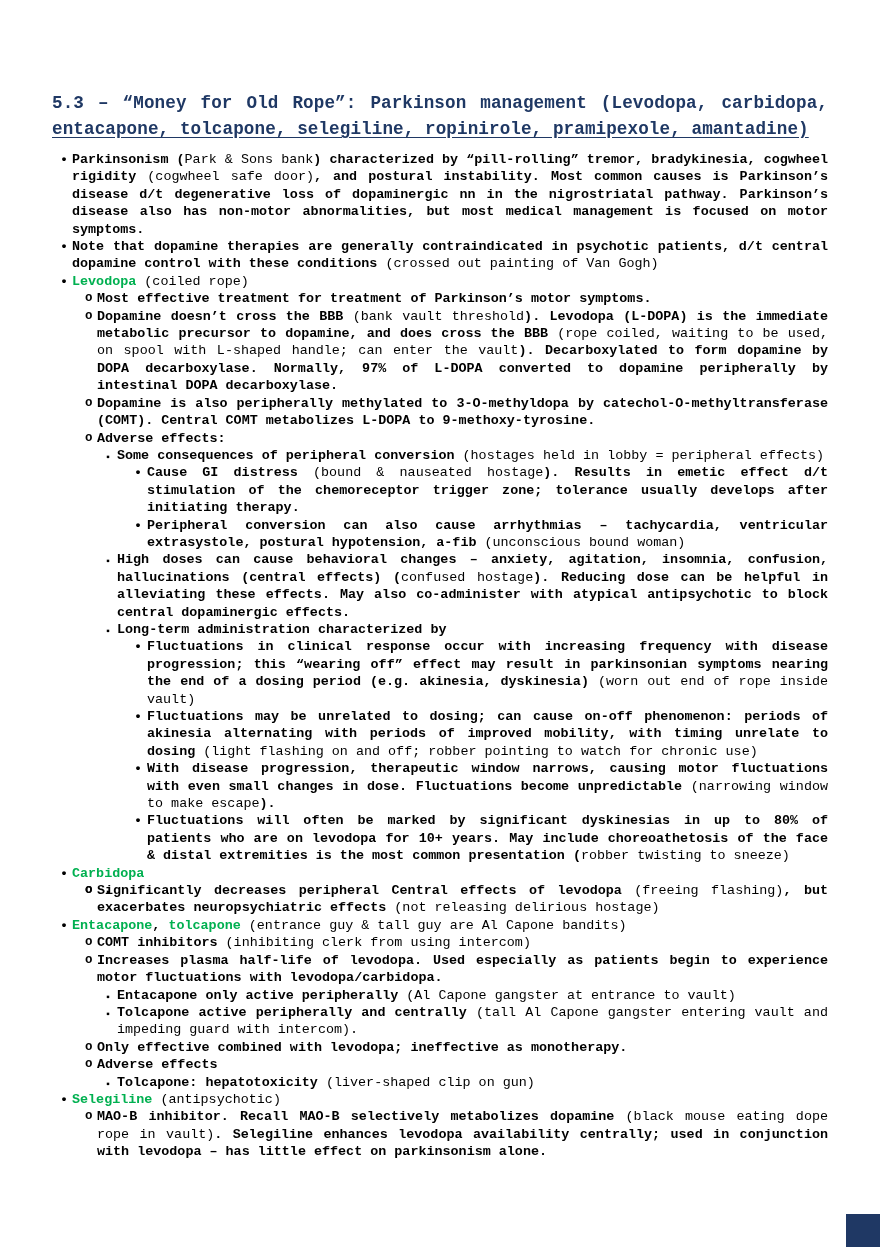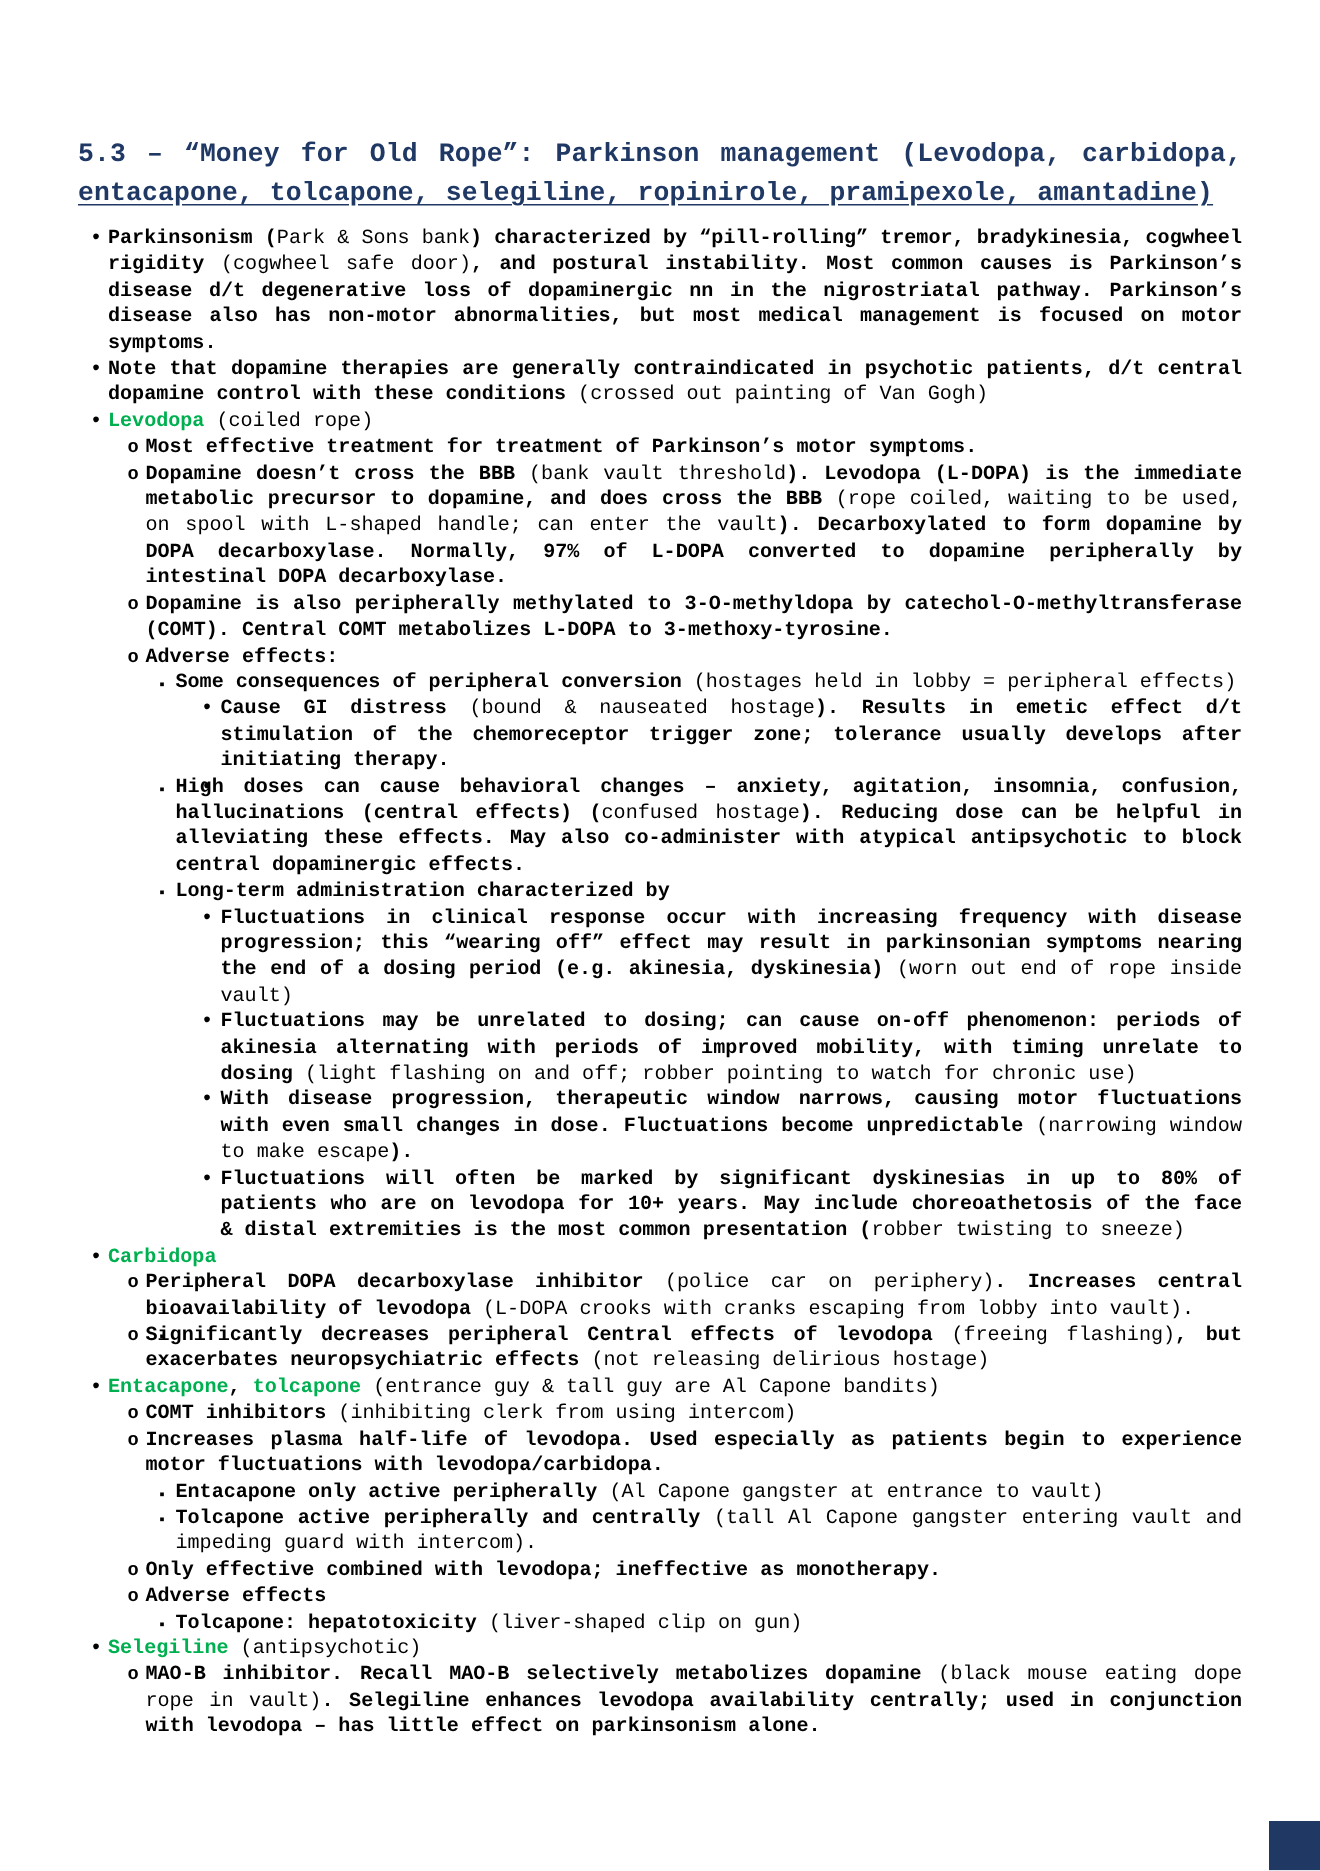--- a/index.html
+++ b/index.html
@@ -60,33 +60,33 @@
 
 <div class="page">
   <div class="doc">
     <h1 class="heading"><span class="hrun">5.3 – “Money for Old Rope”: Parkinson management (Levodopa, carbidopa, </span><span class="hrun-u">entacapone, tolcapone, selegiline, ropinirole, pramipexole, amantadine)</span></h1>
     <div>
         <div class="item level-1"><span class="marker">•</span><span class="runs"><span class="run-b">Parkinsonism (</span><span class="run-r">Park &amp; Sons bank</span><span class="run-b">) characterized by “pill-rolling” tremor, bradykinesia, cogwheel rigidity </span><span class="run-r">(cogwheel safe door)</span><span class="run-b">, and postural instability. Most common causes is Parkinson’s disease d/t degenerative loss of dopaminergic nn in the nigrostriatal pathway. Parkinson’s disease also has non-motor abnormalities, but most medical management is focused on motor symptoms.</span></span></div>
         <div class="item level-1"><span class="marker">•</span><span class="runs"><span class="run-b">Note that dopamine therapies are generally contraindicated in psychotic patients, d/t central dopamine control with these conditions </span><span class="run-r">(crossed out painting of Van Gogh)</span></span></div>
         <div class="item level-1"><span class="marker">•</span><span class="runs"><span class="run-g">Levodopa</span><span class="run-r"> (coiled rope)</span></span></div>
         <div class="item level-2"><span class="marker">o</span><span class="runs"><span class="run-b">Most effective treatment for treatment of Parkinson’s motor symptoms.</span></span></div>
         <div class="item level-2"><span class="marker">o</span><span class="runs"><span class="run-b">Dopamine doesn’t cross the BBB </span><span class="run-r">(bank vault threshold</span><span class="run-b">). Levodopa (L-DOPA) is the immediate metabolic precursor to dopamine, and does cross the BBB </span><span class="run-r">(rope coiled, waiting to be used, on spool with L-shaped handle; can enter the vault</span><span class="run-b">). Decarboxylated to form dopamine by DOPA decarboxylase. Normally, 97% of L-DOPA converted to dopamine peripherally by intestinal DOPA decarboxylase.</span></span></div>
-        <div class="item level-2"><span class="marker">o</span><span class="runs"><span class="run-b">Dopamine is also peripherally methylated to 3-O-methyldopa by catechol-O-methyltransferase (COMT). Central COMT metabolizes L-DOPA to 3-methoxy-tyrosine.</span></span></div>
+        <div class="item level-2"><span class="marker">o</span><span class="runs"><span class="run-b">Dopamine is also peripherally methylated to 3-O-methyldopa by catechol-O-methyltransferase (COMT). Central COMT metabolizes L-DOPA to 9-methoxy-tyrosine.</span></span></div>
         <div class="item level-2"><span class="marker">o</span><span class="runs"><span class="run-b">Adverse effects:</span></span></div>
         <div class="item level-3"><span class="marker">▪</span><span class="runs"><span class="run-b">Some consequences of peripheral conversion </span><span class="run-r">(hostages held in lobby = peripheral effects)</span></span></div>
         <div class="item level-4"><span class="marker">•</span><span class="runs"><span class="run-b">Cause GI distress </span><span class="run-r">(bound &amp; nauseated hostage</span><span class="run-b">). Results in emetic effect d/t stimulation of the chemoreceptor trigger zone; tolerance usually develops after initiating therapy.</span></span></div>
-        <div class="item level-4"><span class="marker">•</span></div>
+        <div class="item level-4"><span class="marker">•</span><span class="runs"><span class="run-b">Peripheral conversion can also cause arrhythmias – tachycardia, ventricular extrasystole, postural hypotension, a-fib </span><span class="run-r">(unconscious bound woman)</span></span></div>
         <div class="item level-3"><span class="marker">▪</span><span class="runs"><span class="run-b">High doses can cause behavioral changes – anxiety, agitation, insomnia, confusion, hallucinations (central effects) (</span><span class="run-r">confused hostage</span><span class="run-b">). Reducing dose can be helpful in alleviating these effects. May also co-administer with atypical antipsychotic to block central dopaminergic effects.</span></span></div>
         <div class="item level-3"><span class="marker">▪</span><span class="runs"><span class="run-b">Long-term administration characterized by</span></span></div>
         <div class="item level-4"><span class="marker">•</span><span class="runs"><span class="run-b">Fluctuations in clinical response occur with increasing frequency with disease progression; this “wearing off” effect may result in parkinsonian symptoms nearing the end of a dosing period (e.g. akinesia, dyskinesia) </span><span class="run-r">(worn out end of rope inside vault)</span></span></div>
         <div class="item level-4"><span class="marker">•</span><span class="runs"><span class="run-b">Fluctuations may be unrelated to dosing; can cause on-off phenomenon: periods of akinesia alternating with periods of improved mobility, with timing unrelate to dosing </span><span class="run-r">(light flashing on and off; robber pointing to watch for chronic use)</span></span></div>
         <div class="item level-4"><span class="marker">•</span><span class="runs"><span class="run-b">With disease progression, therapeutic window narrows, causing motor fluctuations with even small changes in dose. Fluctuations become unpredictable </span><span class="run-r">(narrowing window to make escape</span><span class="run-b">).</span></span></div>
         <div class="item level-4"><span class="marker">•</span><span class="runs"><span class="run-b">Fluctuations will often be marked by significant dyskinesias in up to 80% of patients who are on levodopa for 10+ years. May include choreoathetosis of the face &amp; distal extremities is the most common presentation (</span><span class="run-r">robber twisting to sneeze)</span></span></div>
         <div class="item level-1"><span class="marker">•</span><span class="runs"><span class="run-g">Carbidopa</span></span></div>
-        <div class="item level-2"><span class="marker">o</span><span class="runs"><span class="run-b">Peripheral DOPA decarboxylase inhibitor </span><span class="run-r">(police car on periphery)</span><span class="run-b">. Increases central bioavailability of levodopa </span><span class="run-r">(L-DOPA crooks with cranks escaping from lobby into vault).</span></span></div>
+        <div class="item level-2"><span class="marker">o</span></div>
         <div class="item level-3"><span class="marker">▪</span></div>
         <div class="item level-2"><span class="marker">o</span><span class="runs"><span class="run-b">Significantly decreases peripheral Central effects of levodopa </span><span class="run-r">(freeing flashing)</span><span class="run-b">, but exacerbates neuropsychiatric effects </span><span class="run-r">(not releasing delirious hostage)</span></span></div>
         <div class="item level-1"><span class="marker">•</span><span class="runs"><span class="run-g">Entacapone</span><span class="run-b">, </span><span class="run-g">tolcapone</span><span class="run-r"> (entrance guy &amp; tall guy are Al Capone bandits)</span></span></div>
         <div class="item level-2"><span class="marker">o</span><span class="runs"><span class="run-b">COMT inhibitors </span><span class="run-r">(inhibiting clerk from using intercom)</span></span></div>
         <div class="item level-2"><span class="marker">o</span><span class="runs"><span class="run-b">Increases plasma half-life of levodopa. Used especially as patients begin to experience motor fluctuations with levodopa/carbidopa.</span></span></div>
         <div class="item level-3"><span class="marker">▪</span><span class="runs"><span class="run-b">Entacapone only active peripherally </span><span class="run-r">(Al Capone gangster at entrance to vault)</span></span></div>
         <div class="item level-3"><span class="marker">▪</span><span class="runs"><span class="run-b">Tolcapone active peripherally and centrally </span><span class="run-r">(tall Al Capone gangster entering vault and impeding guard with intercom).</span></span></div>
         <div class="item level-2"><span class="marker">o</span><span class="runs"><span class="run-b">Only effective combined with levodopa; ineffective as monotherapy.</span></span></div>
         <div class="item level-2"><span class="marker">o</span><span class="runs"><span class="run-b">Adverse effects</span></span></div>
         <div class="item level-3"><span class="marker">▪</span><span class="runs"><span class="run-b">Tolcapone: hepatotoxicity </span><span class="run-r">(liver-shaped clip on gun)</span></span></div>

